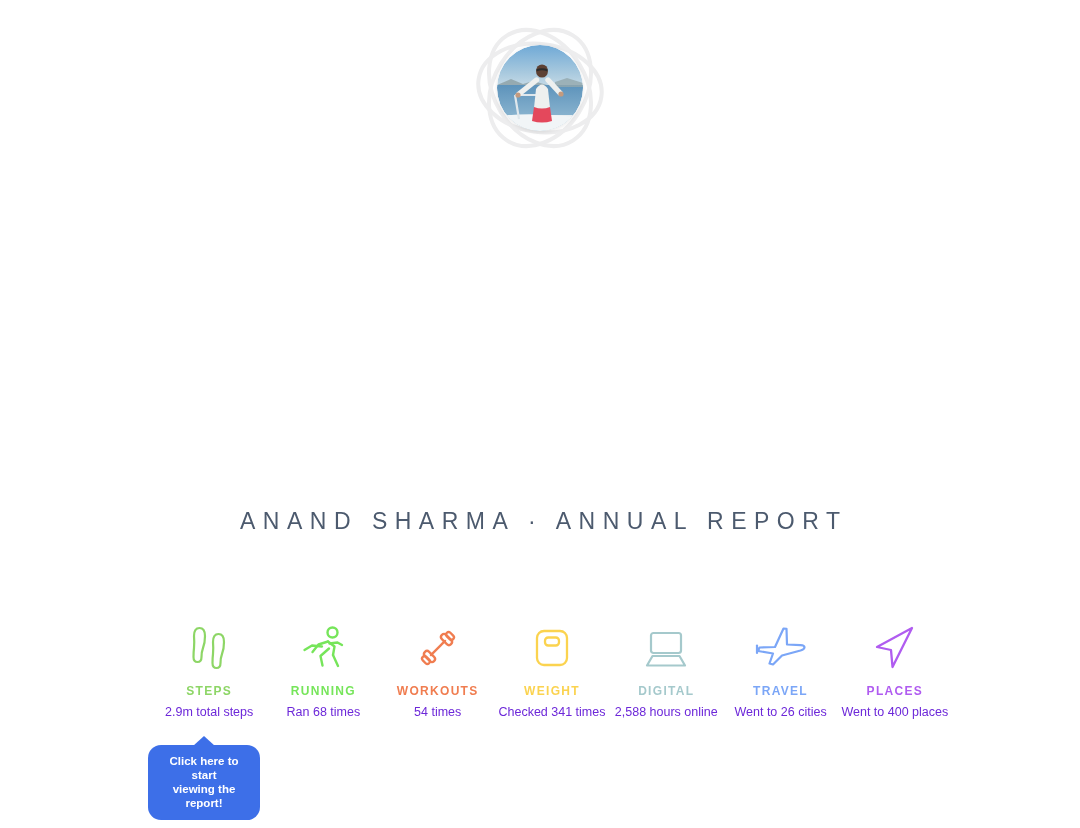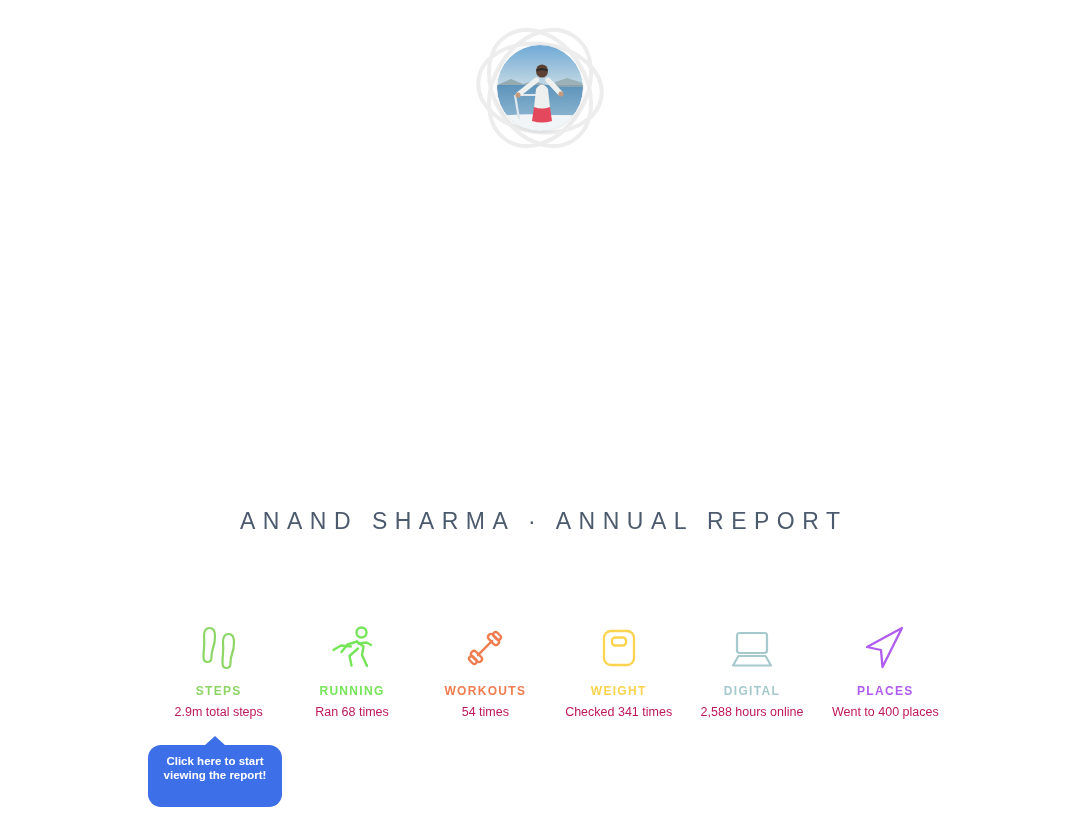--- a/index.html
+++ b/index.html
@@ -105,31 +105,31 @@
   .stat-icon svg { display: block; overflow: visible; }
   .stat-label {
     font-size: 12px;
     font-weight: bold;
     letter-spacing: 1.3px;
     margin-bottom: 7px;
     white-space: nowrap;
   }
   .stat-value {
     font-size: 12.5px;
-    color: #be185d;
+    color: #6d28d9;
     white-space: nowrap;
   }
 
   
   .tooltip {
     position: absolute;
     left: 148px;
     top: 745px;
-    width: 134px;
-    padding: 9px 10px 25px;
+    width: 112px;
+    padding: 9px 10px 10px;
     background: #3d6fe8;
     border-radius: 13px;
     color: #ffffff;
     font-size: 11.5px;
     font-weight: bold;
     line-height: 14px;
     text-align: center;
     cursor: pointer;
   }
   .tooltip::after {
@@ -258,20 +258,30 @@
       <div class="stat-icon">
         <svg width="48" height="42" viewBox="0 0 48 42" fill="none" stroke="#a5c9cc" stroke-width="2.2" stroke-linejoin="round">
           <rect x="9" y="6" width="30" height="20" rx="2.5"></rect>
           <path d="M10.5 29 L37.5 29 L43 38.5 L5 38.5 Z"></path>
         </svg>
       </div>
       <div class="stat-label" style="color:#a5c9cc">DIGITAL</div>
       <div class="stat-value">2,588 hours online</div>
     </div>
 
+    <div class="stat">
+      <div class="stat-icon">
+        <svg width="54" height="46" viewBox="0 0 54 46" fill="none" stroke="#7ba6f7" stroke-width="2.2" stroke-linejoin="round" stroke-linecap="round">
+          <path d="M29.5 3.5 L21 22 L5.5 22.5 L4 26 L19 28.5 L15.5 38.5 L19 39.5 L28 30.5 L46.5 25.5 q4 -1.2 4 -3.2 q0 -2 -4 -2.2 L33 19.5 L32.5 3.8 Z"></path>
+          <path d="M3 20.5 L3 28"></path>
+        </svg>
+      </div>
+      <div class="stat-label" style="color:#7ba6f7">TRAVEL</div>
+      <div class="stat-value">Went to 26 cities</div>
+    </div>
 
     <div class="stat">
       <div class="stat-icon">
         <svg width="48" height="46" viewBox="0 0 48 46" fill="none" stroke="#b05cf0" stroke-width="2.3" stroke-linejoin="round">
           <path d="M41 3 L6 22 L20 25 L21.5 42 Z"></path>
         </svg>
       </div>
       <div class="stat-label" style="color:#b05cf0">PLACES</div>
       <div class="stat-value">Went to 400 places</div>
     </div>

